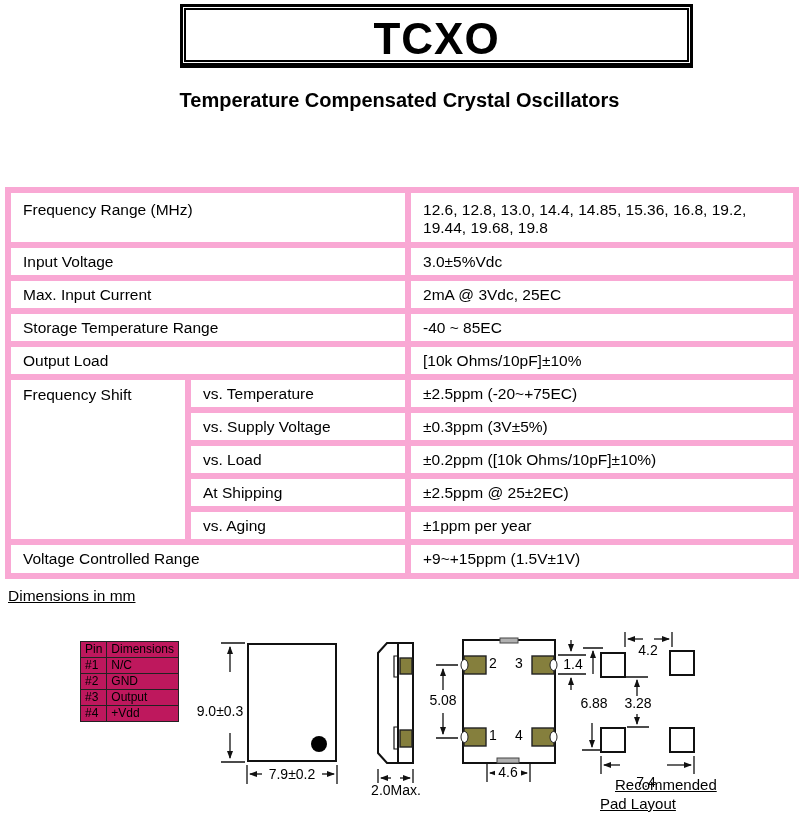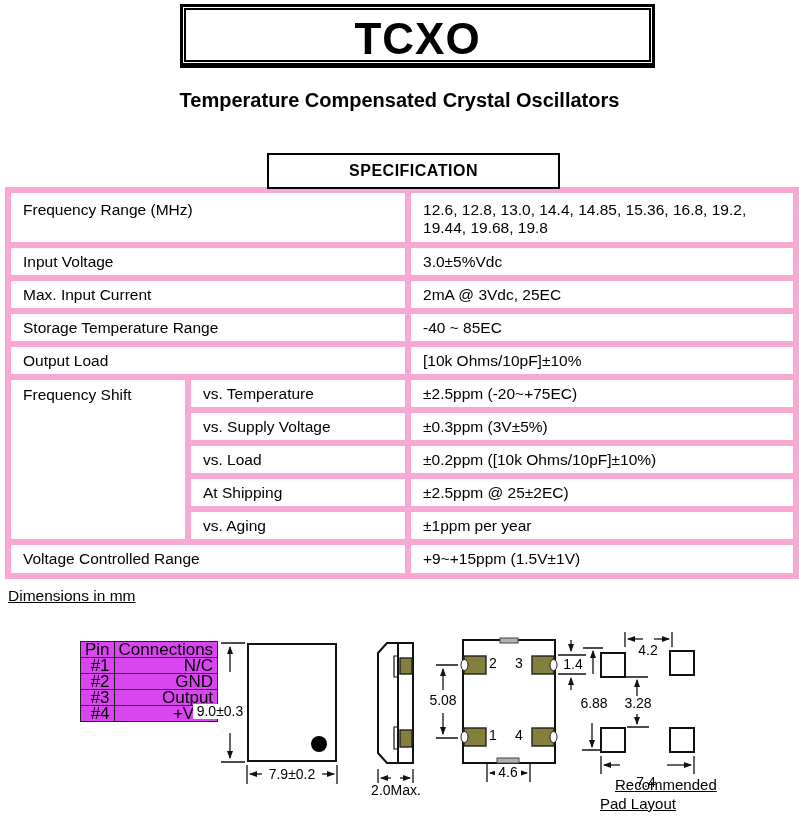--- a/index.html
+++ b/index.html
@@ -2,21 +2,21 @@
 <html style="--wm-color: #7fa8e6; --pad-color: #857f3d; --notch-color: #b0b0b0;"><head>
 <meta charset="utf-8">
 <style>
   html,body { margin:0; padding:0; background:#888; }
   .page {
     position:relative; width:799px; height:824px; background:#fff;
     font-family:"Liberation Sans","DejaVu Sans",sans-serif; color:#000;
     overflow:hidden; margin:0 auto;
   }
   
-  .title-box { position:absolute; left:180px; top:4px; width:475px; height:64px;
+  .title-box { position:absolute; left:180px; top:4px; width:513px; height:64px;
     border:3px solid #000; border-bottom-width:5px; box-sizing:border-box; }
   .title-box-inner { position:absolute; left:1px; right:1px; top:1px; bottom:1px;
     border:2px solid #000; display:flex; align-items:baseline; justify-content:center;
     gap:12px; padding-top:6px; box-sizing:border-box; }
   .tcxo { font-size:44px; font-weight:bold; letter-spacing:1px; line-height:46px; }
   .tcxo-suffix { font-size:18px; font-weight:bold; }
   .subtitle { position:absolute; top:89px; left:0; width:100%; text-align:center;
     font-size:20px; font-weight:bold; }
   
   .spec-box { position:absolute; left:267px; top:153px; width:293px; height:36px;
@@ -34,21 +34,21 @@
   .watermark { position:absolute; left:208px; top:362px; z-index:5; pointer-events:none;
     font-size:80px; line-height:86px; letter-spacing:4px; white-space:nowrap;
     color:var(--wm-color,#7fa8e6); opacity:0.72; font-weight:bold;
     font-family:"DejaVu Sans",sans-serif; }
   .dims-heading { position:absolute; left:8px; top:587px; font-size:15.5px;
     text-decoration:underline; }
   
   .diagrams { position:absolute; left:0; top:630px; width:799px; height:194px; }
   .diagrams svg { position:absolute; left:0; top:0; }
   .pin-table { position:absolute; left:80px; top:11px; border-collapse:collapse;
-    font-size:17px; background:#d946ef;text-align:right; }
+    font-size:12px; background:#be185d; }
   .pin-table td { border:1.5px solid #222; padding:0 4px; height:15px; line-height:15px;
     white-space:nowrap; }
   .top-view { position:absolute; left:247px; top:13px; width:86px; height:115px;
     border:2px solid #111; background:#fff; }
   .index-dot { position:absolute; left:62px; top:91px; width:16px; height:16px;
     border-radius:50%; background:#000; }
   .dim { position:absolute; font-size:14px; line-height:15px; text-align:center;
     white-space:nowrap; background:#fff; z-index:3; }
   .pnum { position:absolute; font-size:14px; line-height:15px; z-index:3; }
   .cap { position:absolute; font-size:15px; line-height:17px;
@@ -60,21 +60,20 @@
 <div class="page">
 
   <div class="title-box">
     <div class="title-box-inner">
       <span class="tcxo">TCXO</span>
     </div>
   </div>
 
   <div class="subtitle">Temperature Compensated Crystal Oscillators</div>
 
-  <div class="spec-box">SPECIFICATION</div>
 
   <table class="spec-table">
     <colgroup>
         <col style="width:180px">
         <col style="width:220px">
         <col style="width:388px">
       </colgroup>
     <tbody>
         <tr style="height:55px">
       <td colspan="2" class="top">Frequency Range (MHz)</td>
@@ -203,21 +202,21 @@
         <path d="M601 126 V144 M694 126 V144"></path>
         <line x1="620" y1="135" x2="604" y2="135" marker-end="url(#ah)"></line>
         <line x1="667" y1="135" x2="691" y2="135" marker-end="url(#ah)"></line>
       </g>
     </svg>
 
     <table class="pin-table">
       <tbody>
           <tr>
         <td>Pin</td>
-        <td>Connections</td>
+        <td>Dimensions</td>
       </tr>
       <tr>
         <td>#1</td>
         <td>N/C</td>
       </tr>
       <tr>
         <td>#2</td>
         <td>GND</td>
       </tr>
       <tr>

